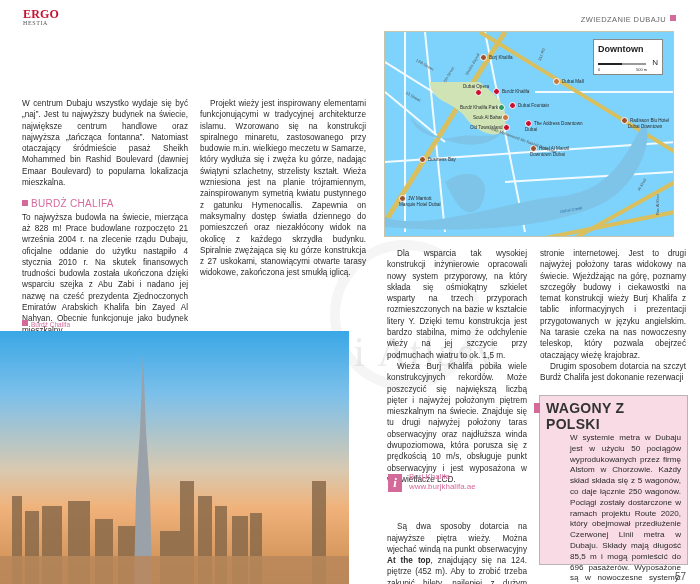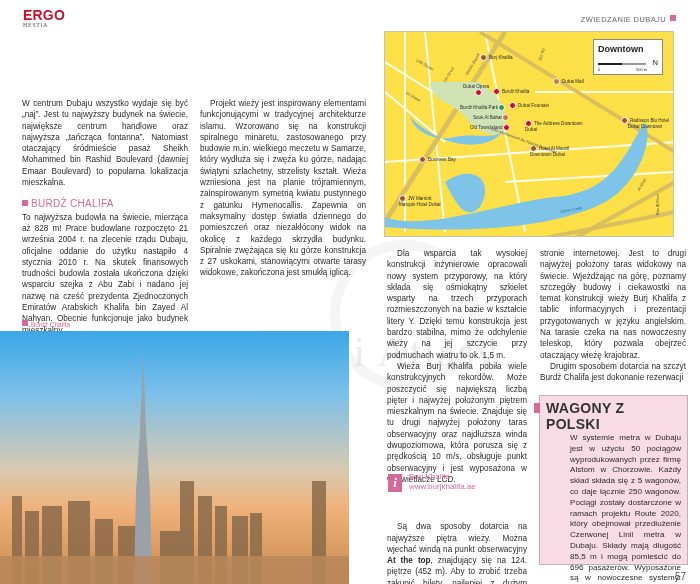--- a/index.html
+++ b/index.html
@@ -1,20 +1,20 @@
 <!DOCTYPE html>
 <html><head>
 <meta charset="utf-8">
 <style>
   * { box-sizing: border-box; margin: 0; padding: 0; }
   html, body { width: 700px; height: 584px; background: #ffffff; overflow: hidden; }
   body { position: relative; font-family: "Liberation Sans", sans-serif; color: #2a2a2a; }
 
   .logo { position: absolute; left: 23px; top: 8px; line-height: 1; }
-  .logo .ergo { color: #c8102e; font-weight: bold; font-size: 14px; letter-spacing: 0.2px; display:block; }
+  .logo .ergo { color: #c8102e; font-weight: bold; font-size: 12px; letter-spacing: 0.2px; display:block;font-family:Liberation Serif, serif; }
   .logo .hestia { color: #555; font-size: 6px; letter-spacing: 0.6px; display:block; font-family: "Liberation Serif", serif; }
 
   .title { position: absolute; left: 40px; top: 30px; width: 300px; text-align: center;
            color: #d46a9a; font-size: 21px; line-height: 22px; font-weight: normal; letter-spacing: 0.3px; }
 
   .col { position: absolute; font-size: 8.2px; line-height: 11.3px; text-align: justify; color: #2b2b2b;
          font-family: Liberation Sans, sans-serif; }
   .col p { margin: 0; }
   .col p.ind { text-indent: 10px; }
   .col1 { left: 22px; top: 98px; width: 166px; }
@@ -26,21 +26,21 @@
   .sq { display:inline-block; width:6px; height:6px; background:#d46a9a; margin-right:3px; vertical-align: 1px; }
 
   .caption { position: absolute; left: 22px; top: 320px; font-size: 6.5px; color: #d46a9a; }
 
   .header-right { position: absolute; right: 24px; top: 15px; font-size: 7.5px; color: #666; letter-spacing: 0.4px; }
   .header-right .sq { margin-left: 4px; margin-right: 0; }
 
   .photo { position: absolute; left: 0; top: 331px; width: 349px; height: 253px; overflow: hidden;
            background: linear-gradient(180deg, #3aa7e6 0%, #7cc0ea 25%, #d9c9b0 55%, #f0b27a 70%, #c9894f 100%); }
 
-  .map { position: absolute; left: 384px; top: 31px; width: 290px; height: 206px; background: #fde047;
+  .map { position: absolute; left: 384px; top: 31px; width: 290px; height: 206px; background: #7dd3fc;
          border: 1px solid #c9c3a8; overflow: hidden; }
   .map-legend { position: absolute; right: 10px; top: 7px; width: 70px; height: 36px; background: #fff; border: 1px solid #888; padding: 4px; }
   .map-legend .lt { font-size: 9px; font-weight: bold; color: #222; }
   .map-legend .bar { position: absolute; left: 4px; top: 23px; width: 48px; height: 2px; background: #222; }
   .map-legend .bar2 { position: absolute; left: 28px; top: 23px; width: 24px; height: 2px; background: #999; }
   .map-legend .s0 { position: absolute; left: 4px; top: 27px; font-size: 4px; }
   .map-legend .s1 { position: absolute; left: 42px; top: 27px; font-size: 4px; }
   .map-legend .north { position: absolute; right: 4px; top: 18px; font-size: 8px; }
 
   .poi { position: absolute; font-size: 4.6px; color: #2b2b2b; white-space: nowrap; line-height: 5px; }

